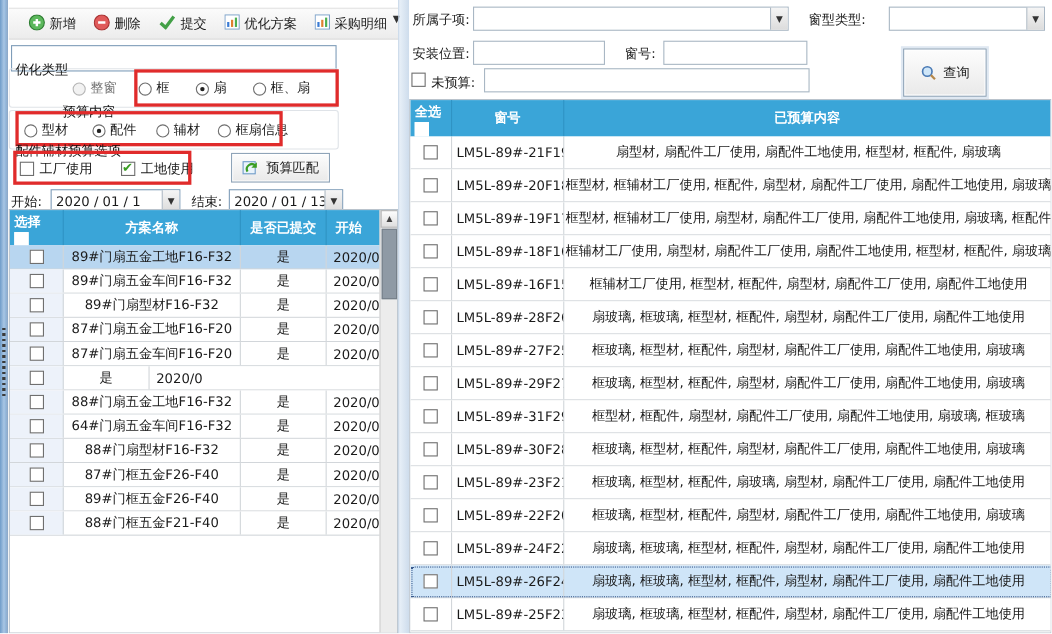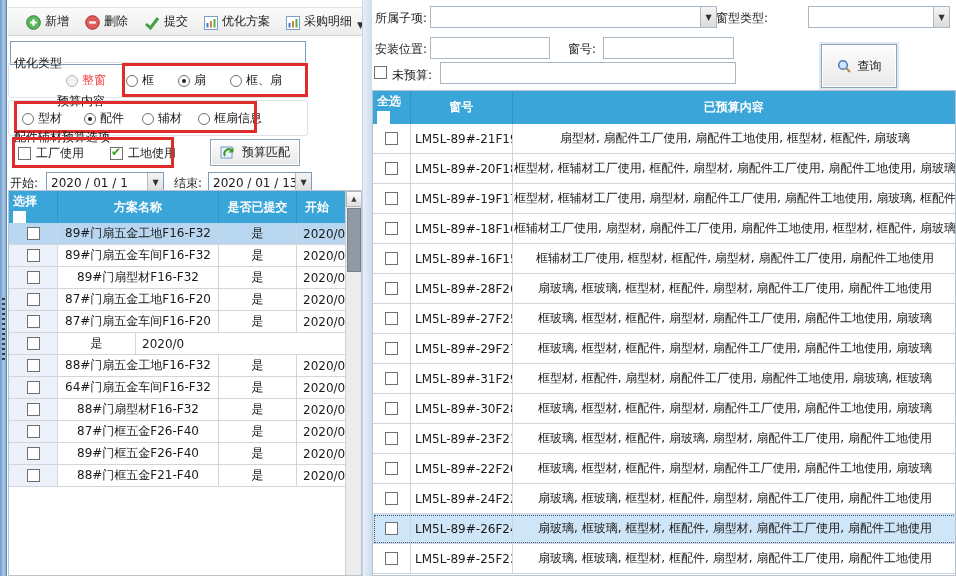--- a/index.html
+++ b/index.html
@@ -11,35 +11,35 @@
     background:linear-gradient(90deg,#6f9cc9,#a9c6e4 60%,#86aed6);border-right:1px solid #5d87b5;}
   .strip-grip{position:absolute;left:2px;top:298px;width:3px;height:62px;
     background:repeating-linear-gradient(#3a3a3a 0 2px,transparent 2px 5px);}
 
   .left-panel{position:absolute;left:8px;top:0;width:354px;height:576px;background:#fff;}
 
   
   .toolbar{position:absolute;left:0;top:7px;width:354px;height:29px;background:linear-gradient(#fbfbfb,#ececec);
     border-top:1px solid #e2e2e2;border-bottom:1px solid #d4d4d4;display:flex;align-items:center;gap:4px;padding:0 4px 0 6px;}
   .tb-grip{width:3px;height:18px;background:repeating-linear-gradient(#9a9a9a 0 2px,transparent 2px 4px);margin-right:2px;}
-  .tb-btn{display:flex;align-items:flex-end;gap:4px;padding:3px 5px;border:1px solid transparent;border-radius:2px;cursor:default;white-space:nowrap;}
+  .tb-btn{display:flex;align-items:flex-start;gap:4px;padding:3px 5px;border:1px solid transparent;border-radius:2px;cursor:default;white-space:nowrap;}
   .tb-caret{font-size:9px;color:#333;margin-left:1px;}
   .tb-overflow{margin-left:auto;width:14px;height:22px;display:flex;flex-direction:column;align-items:center;justify-content:center;color:#444;}
   .tb-overflow .bar{width:7px;height:2px;background:#555;margin-bottom:1px;}
   .tb-overflow .car{font-size:8px;line-height:6px;}
 
   .filter-box{position:absolute;left:2px;top:41px;width:296px;height:24px;border:1px solid #7f9db9;background:#fff;padding:2px 4px;font-size:12px;}
 
   .grp-label{position:absolute;left:6px;color:#111;}
   .grp-box{position:absolute;border:1px solid #dfe3e8;border-radius:3px;}
   .optrow{position:absolute;display:flex;align-items:center;white-space:nowrap;}
   .radio{display:inline-block;width:12px;height:12px;border:1px solid #6f6f6f;border-radius:50%;background:#fff;position:relative;margin-right:4px;flex:none;}
   .radio.sel::after{content:"";position:absolute;left:3px;top:3px;width:4px;height:4px;border-radius:50%;background:#222;}
   .radio.dis{border-color:#b6b6b6;background:#f2f2f2;}
-  .dis-label{color:#ef4444;}
+  .dis-label{color:#737373;}
   .cb{display:inline-block;width:13px;height:13px;border:1px solid #6f6f6f;background:#fff;position:relative;flex:none;}
   .cb.checked::after{content:"✔";position:absolute;left:0px;top:-3px;font-size:12px;color:#3a9d23;font-weight:bold;}
   .opt{display:flex;align-items:center;margin-right:14px;}
 
   .hl-rect{position:absolute;border:3px solid #e02b2b;pointer-events:none;}
 
   .btn3d{position:absolute;display:flex;align-items:center;justify-content:center;gap:6px;
     background:linear-gradient(#fdfdfd,#e9e9e9);border:1px solid #8fa4b8;box-shadow:inset 0 0 0 1px #fff;cursor:default;}
 
   .daterow{position:absolute;top:172px;left:0;width:340px;height:22px;}
@@ -363,21 +363,21 @@
   </div>
 
   <div class="v-divider"></div>
 
   <div class="right-panel">
     <span class="flabel" style="left:3px;top:10px;">所属子项:</span>
     <div class="combo" style="left:58px;top:6px;width:287px;">
       <span class="val"></span>
       <span class="ddbtn">▼</span>
     </div>
-    <span class="flabel" style="left:344px;top:10px;">窗型类型:</span>
+    <span class="flabel" style="left:363px;top:10px;">窗型类型:</span>
     <div class="combo" style="left:436px;top:6px;width:142px;">
       <span class="val"></span>
       <span class="ddbtn">▼</span>
     </div>
 
     <span class="flabel" style="left:3px;top:41px;">安装位置:</span>
     <input class="tbox" style="left: 58px; top: 37px; width: 120px;">
     <span class="flabel" style="left:196px;top:41px;">窗号:</span>
     <input class="tbox" style="left: 231px; top: 37px; width: 131px;">
 

